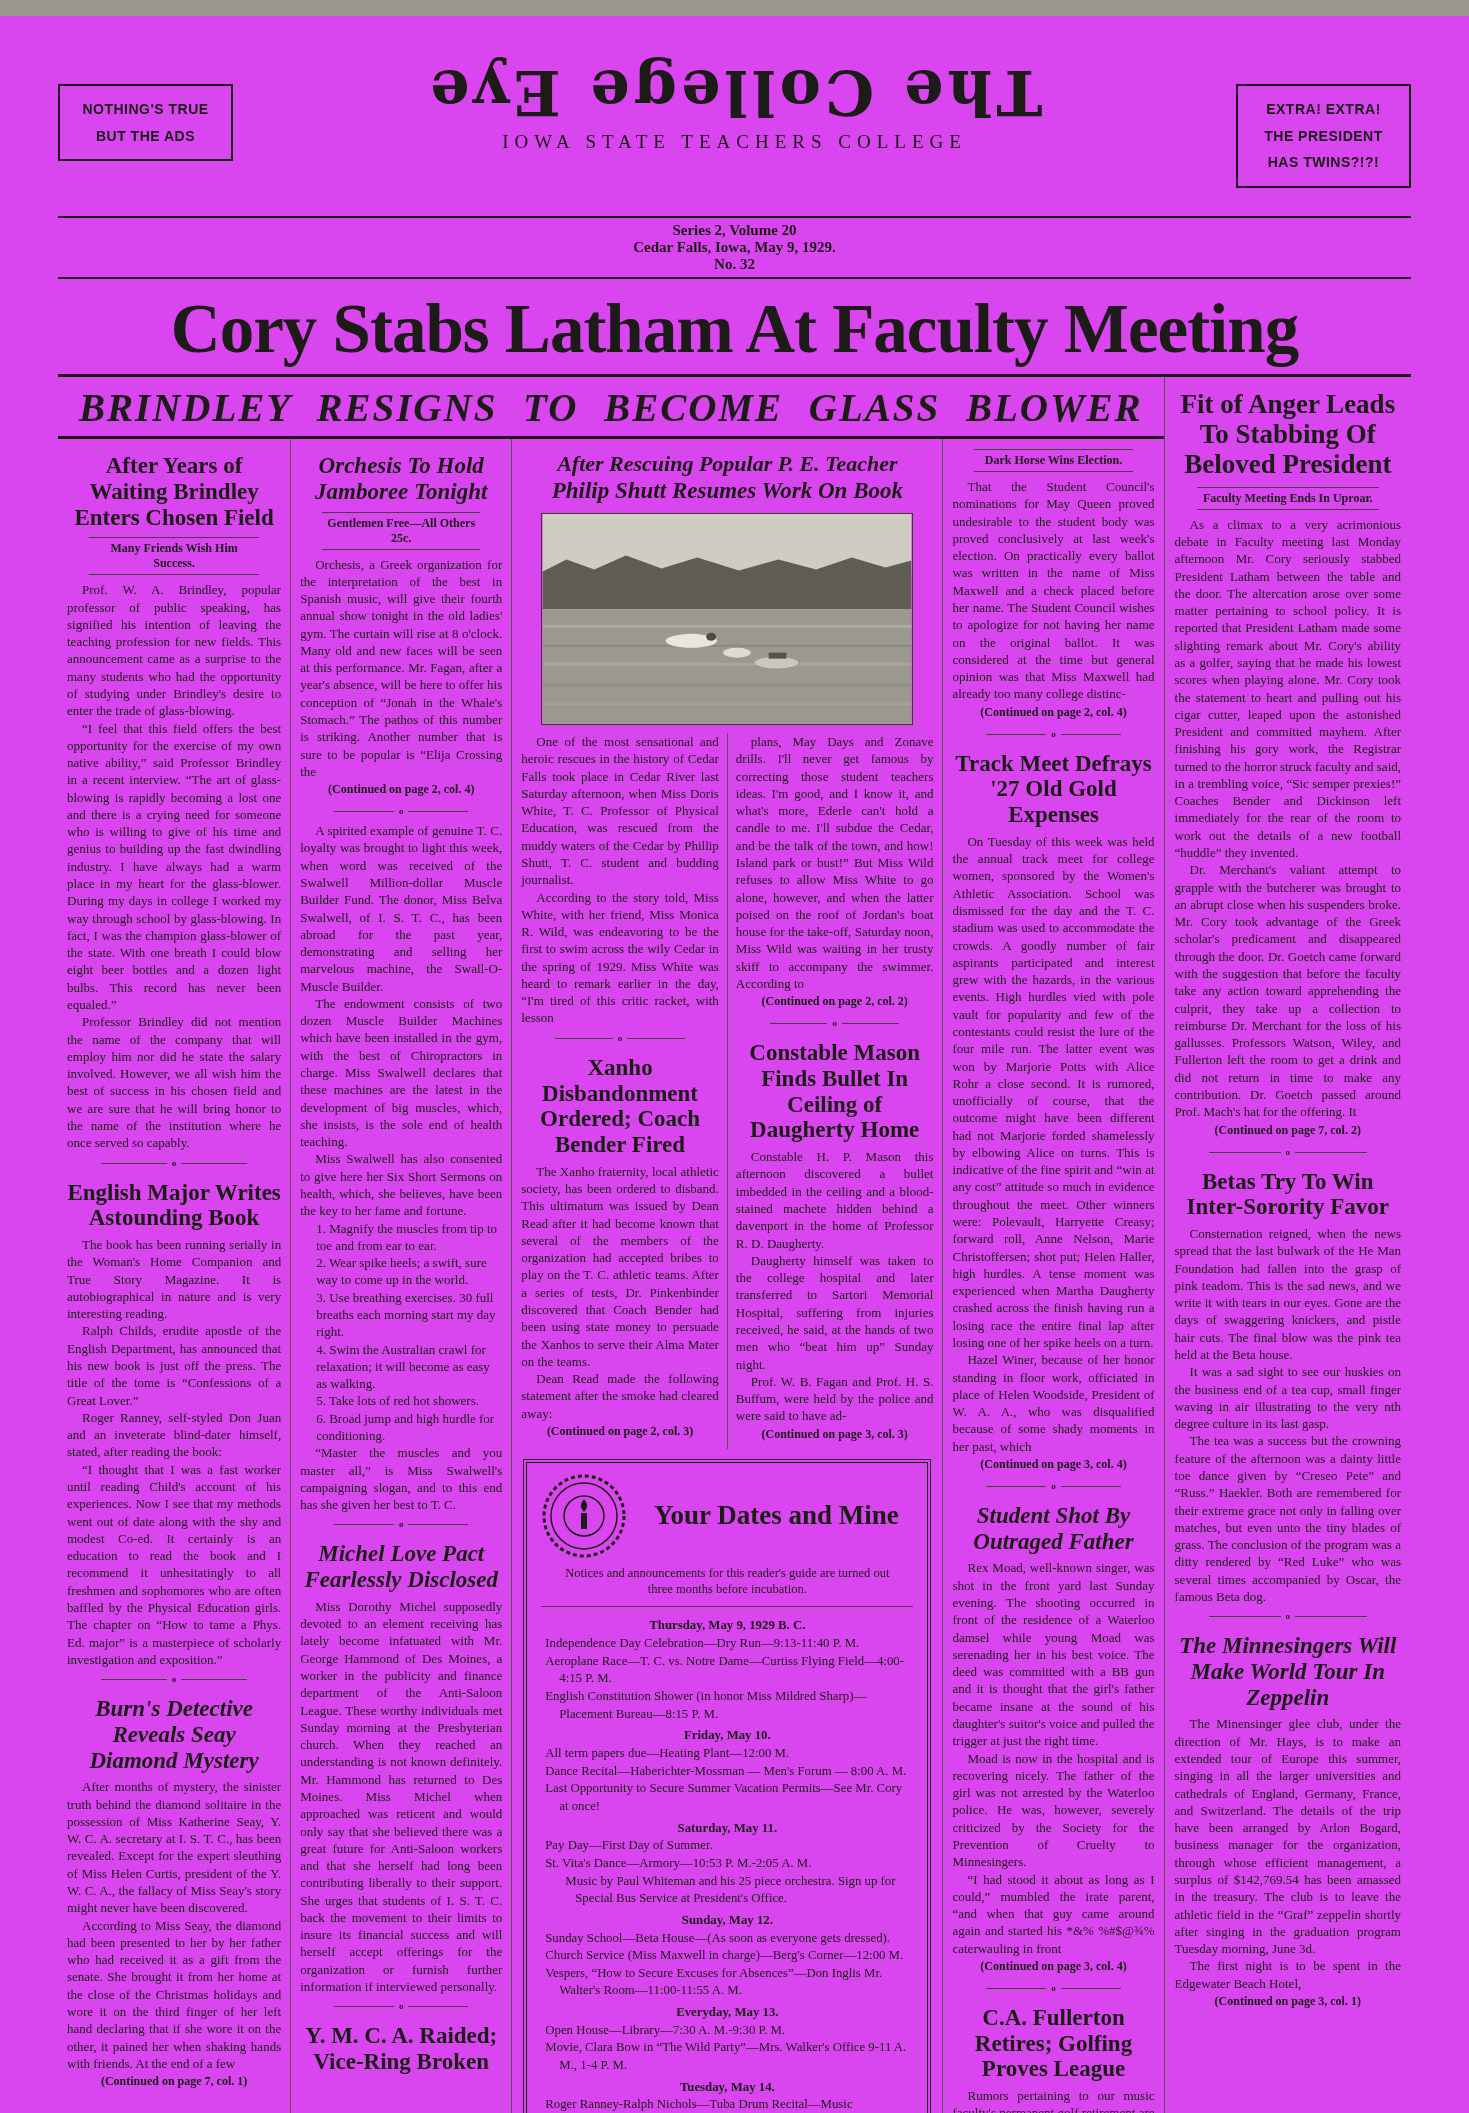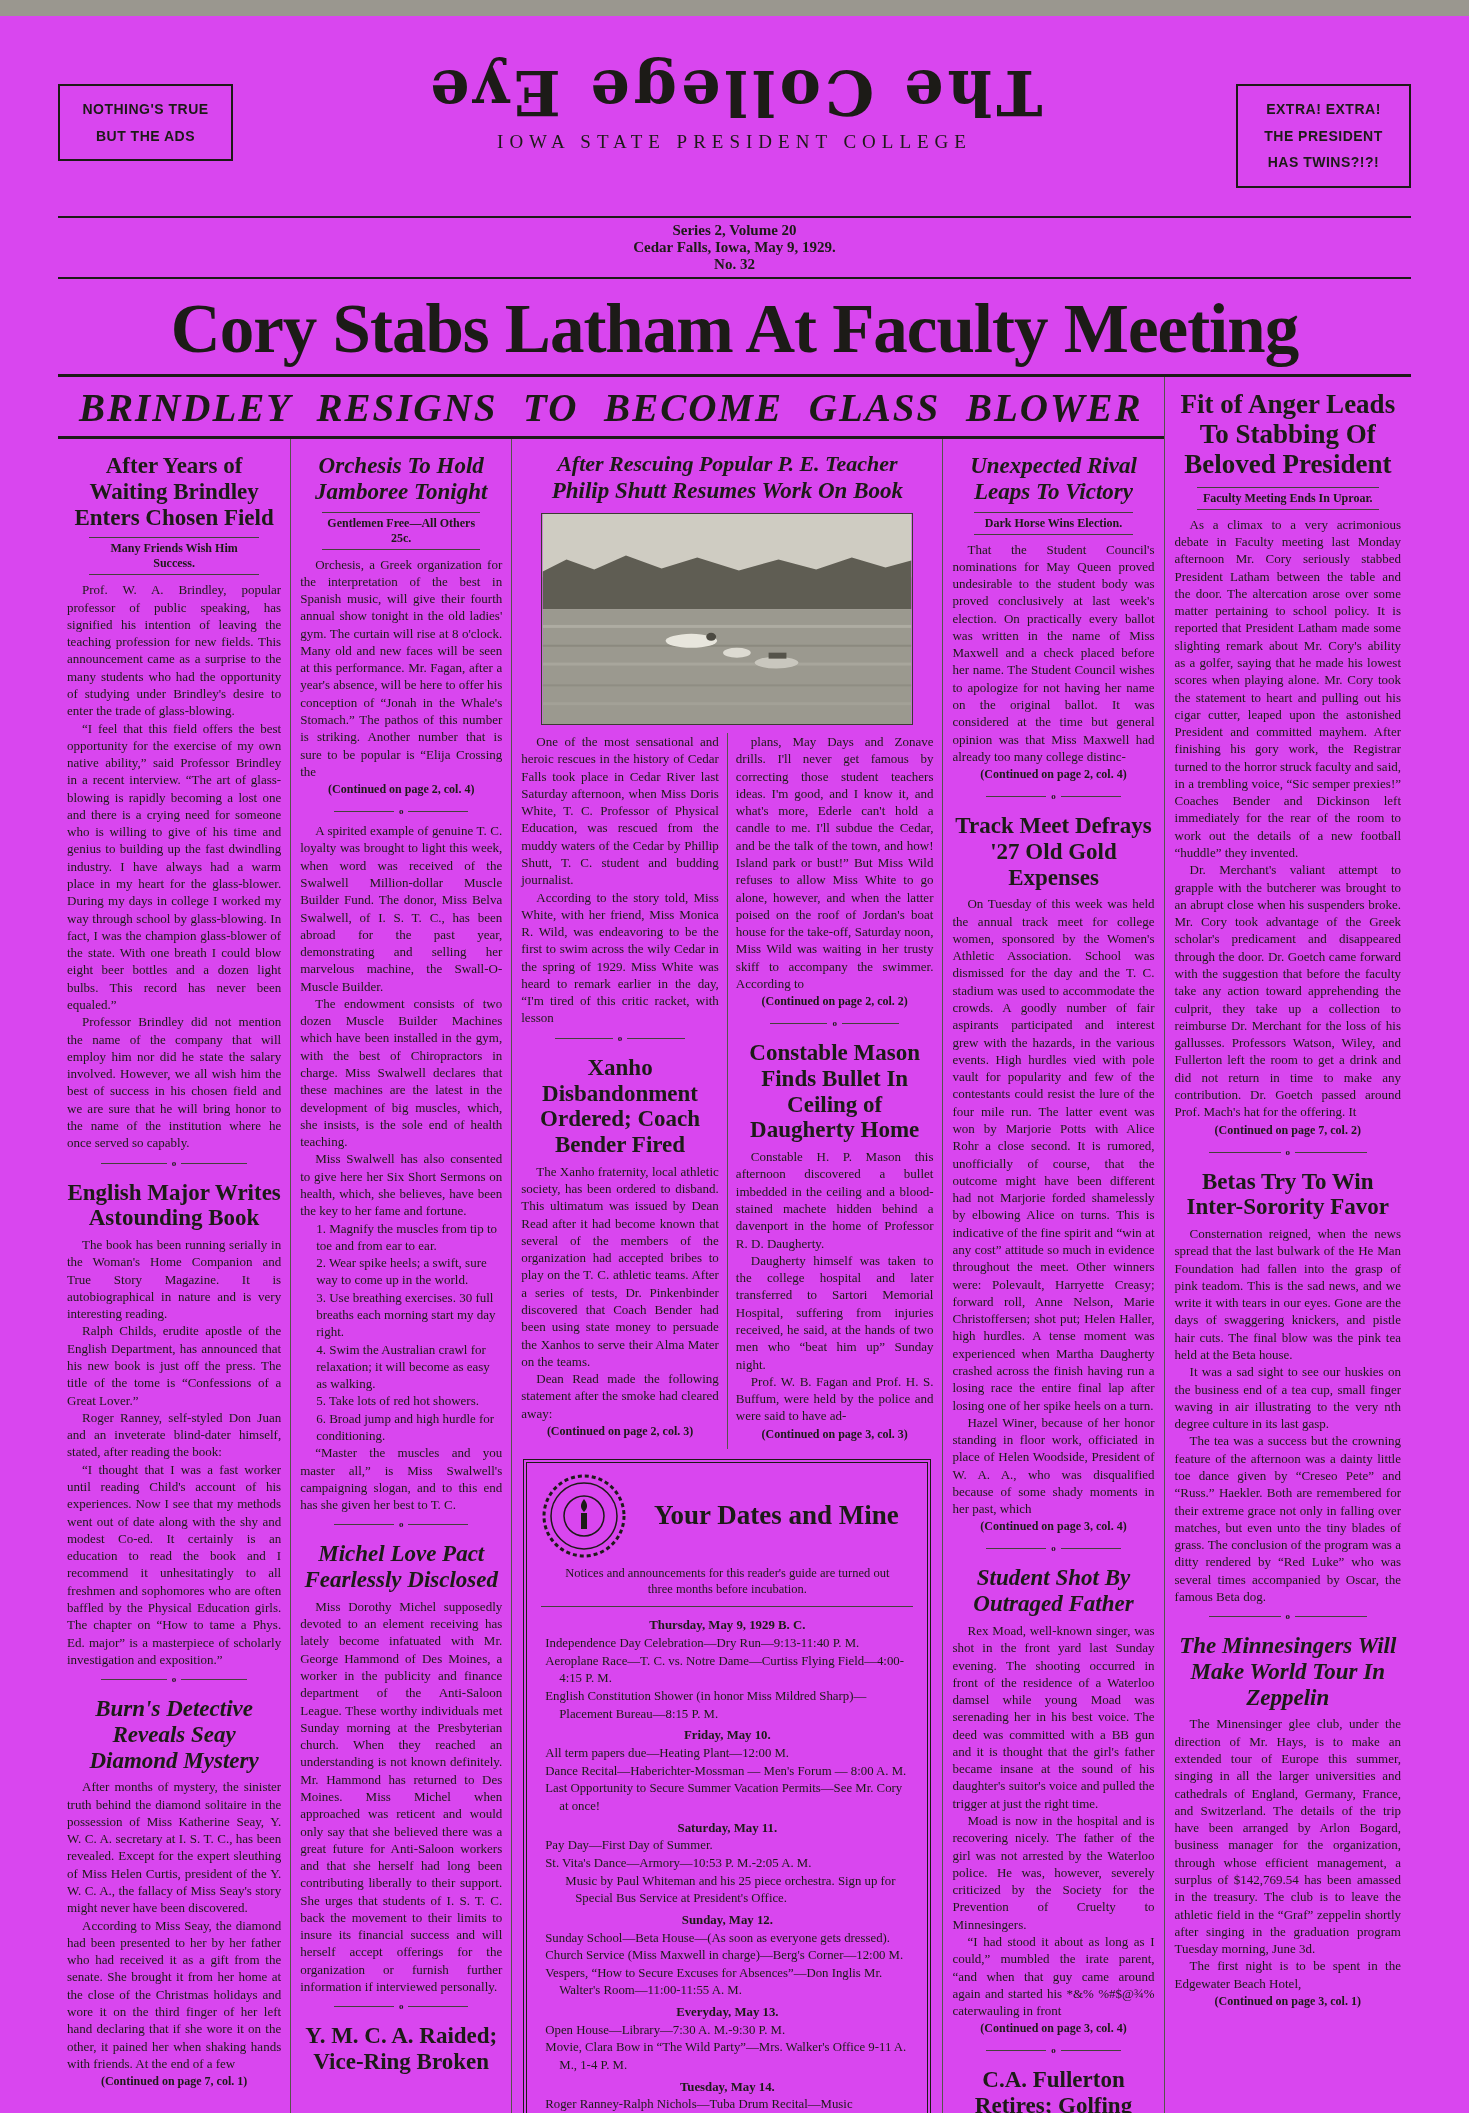--- a/index.html
+++ b/index.html
@@ -104,21 +104,21 @@
 
 <div class="page">
 
   <div class="masthead">
     <div class="mast-box">
       <div>NOTHING'S TRUE</div>
       <div>BUT THE ADS</div>
     </div>
     <div class="mast-center">
       <div class="mast-title">The College Eye</div>
-      <div class="mast-college">IOWA STATE PRESIDENT COLLEGE</div>
+      <div class="mast-college">IOWA STATE TEACHERS COLLEGE</div>
     </div>
     <div class="mast-box">
       <div>EXTRA! EXTRA!</div>
       <div>THE PRESIDENT</div>
       <div>HAS TWINS?!?!</div>
     </div>
   </div>
 
   <div class="dateline">
     <span>Series 2, Volume 20</span>
@@ -310,21 +310,20 @@
                 <p class="cal-day">Tuesday, May 14.</p>
                 <p class="cal-item">Roger Ranney-Ralph Nichols—Tuba Drum Recital—Music Conservatory—4:00 P. M.</p>
                 <p class="cal-item">Finals in Rowing Contest.</p>
                 <p class="cal-sub">T. C. vs. Cambridge—Catfish Creek—10:30 A. M.</p>
               </div>
           </div>
         </div>
 
         <div class="col col-5">
           <div class="art">
-            <div class="art-head italic">Unexpected Rival Leaps To Victory</div>
             <div class="art-sub">Dark Horse Wins Election.</div>
             <div class="body">
                 <p>That the Student Council's nominations for May Queen proved undesirable to the student body was proved conclusively at last week's election. On practically every ballot was written in the name of Miss Maxwell and a check placed before her name. The Student Council wishes to apologize for not having her name on the original ballot. It was considered at the time but general opinion was that Miss Maxwell had already too many college distinc-</p>
                 <p class="cont">(Continued on page 2, col. 4)</p>
               </div>
           </div>
           <div class="sep">
               <span>o</span>
             </div>
           <div class="art">

